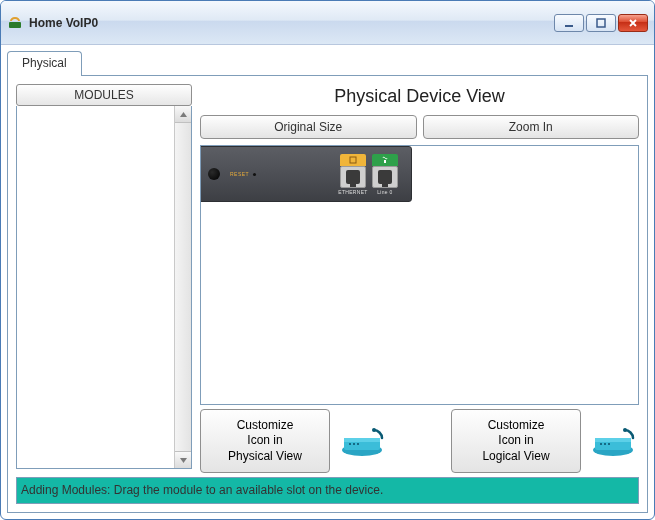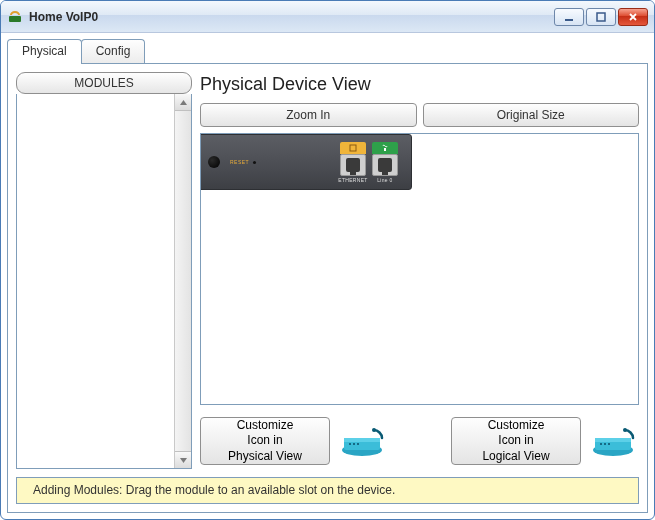--- a/index.html
+++ b/index.html
@@ -16,21 +16,21 @@
     width: 655px;
     height: 520px;
     background: #fff;
     border: 1px solid #4a7bb5;
     border-radius: 6px;
     overflow: hidden;
     display: flex;
     flex-direction: column;
   }
   .titlebar {
-    height: 32px;
+    height: 44px;
     background: linear-gradient(to bottom, #f4f8fd 0%, #dfe9f5 45%, #cad9ee 46%, #dce8f5 100%);
     border-bottom: 1px solid #b8c7de;
     display: flex;
     align-items: center;
     padding: 0 6px 0 6px;
   }
   .titlebar .app-icon {
     width: 16px; height: 16px;
     margin-right: 6px;
     display:flex;align-items:center;justify-content:center;
@@ -60,20 +60,21 @@
     flex: 1;
     padding: 6px;
     display: flex;
     flex-direction: column;
   }
   .tabs-row {
     display: flex;
     height: 24px;
     position: relative;
     z-index: 2;
+    align-items: center;
   }
   .tab {
     padding: 4px 14px 0 14px;
     border: 1px solid #7f9db9;
     border-bottom: none;
     border-top-left-radius: 4px;
     border-top-right-radius: 4px;
     background: linear-gradient(to bottom, #fefefe, #ececec);
     margin-right: -1px;
     cursor: pointer;
@@ -101,21 +102,21 @@
     min-height: 0;
   }
   .modules-panel {
     width: 176px;
     display: flex;
     flex-direction: column;
   }
   .modules-header {
     height: 22px;
     border: 1px solid #8f8f8f;
-    border-radius: 9px;
+    border-radius: 3px;
     background: linear-gradient(to bottom, #fefefe, #e6e6e6);
     display: flex; align-items: center; justify-content: center;
     font-size: 12px;
     color: #333;
     cursor: pointer;
   }
   .modules-list-wrap {
     flex: 1;
     border: 1px solid #7f9db9;
     border-top: none;
@@ -141,21 +142,21 @@
   .scroll-btn:last-child { border-bottom:none; border-top:1px solid #c0c0c0; }
   .scroll-track { flex:1; }
 
   .right-panel {
     flex: 1;
     display: flex;
     flex-direction: column;
     min-width: 0;
   }
   .pdv-title {
-    text-align: left;
+    text-align: center;
     font-size: 18px;
     margin: 2px 0 8px 0;
     color: #222;
   }
   .zoom-row {
     display: flex;
     gap: 6px;
     margin-bottom: 6px;
   }
   .btn {
@@ -245,39 +246,39 @@
 
   .customize-row {
     display: flex;
     align-items: center;
     gap: 10px;
     margin-top: 8px;
     height: 56px;
   }
   .cust-btn {
     width: 130px;
-    height: 48px;
+    height: 64px;
     border: 1px solid #8f8f8f;
     border-radius: 4px;
     background: linear-gradient(to bottom,#fefefe,#e4e4e4);
     display:flex;align-items:center;justify-content:center;
     text-align:center;
     font-size:12px;
     line-height:1.3;
     cursor:pointer;
     padding: 0 6px;
   }
   .spacer-flex { flex:1; }
   .device-icon svg { display:block; }
 
   .help-box {
     margin-top: 8px;
     border: 1px solid #7f9db9;
-    background: #fef9c3;
-    padding: 4px 16px;
+    background: #14b8a6;
+    padding: 4px 4px;
     font-size: 12px;
     line-height: 1.4;
     color: #333;
   }
 </style>
 </head>
 <body>
 
 <div class="window">
 
@@ -306,23 +307,20 @@
           </svg>
       </div>
     </div>
   </div>
 
   <div class="body">
 
     <div class="tabs-row">
       <div class="tab active">
         <span>Physical</span>
-      </div>
-      <div class="tab">
-        <span>Config</span>
       </div>
     </div>
 
     <div class="tabs-body">
 
       <div class="upper">
 
         <div class="modules-panel">
           <div class="modules-header">
             <span>MODULES</span>
@@ -343,24 +341,24 @@
               </div>
             </div>
           </div>
         </div>
 
         <div class="right-panel">
           <div class="pdv-title">Physical Device View</div>
 
           <div class="zoom-row">
             <div class="btn">
+              <span>Original Size</span>
+            </div>
+            <div class="btn">
               <span>Zoom In</span>
-            </div>
-            <div class="btn">
-              <span>Original Size</span>
             </div>
           </div>
 
           <div class="device-area">
             <div class="device">
               <div class="knob"></div>
               <span class="reset-lbl">RESET</span>
               <div class="reset-dot"></div>
               <div class="port-group">
                 <div class="port">

